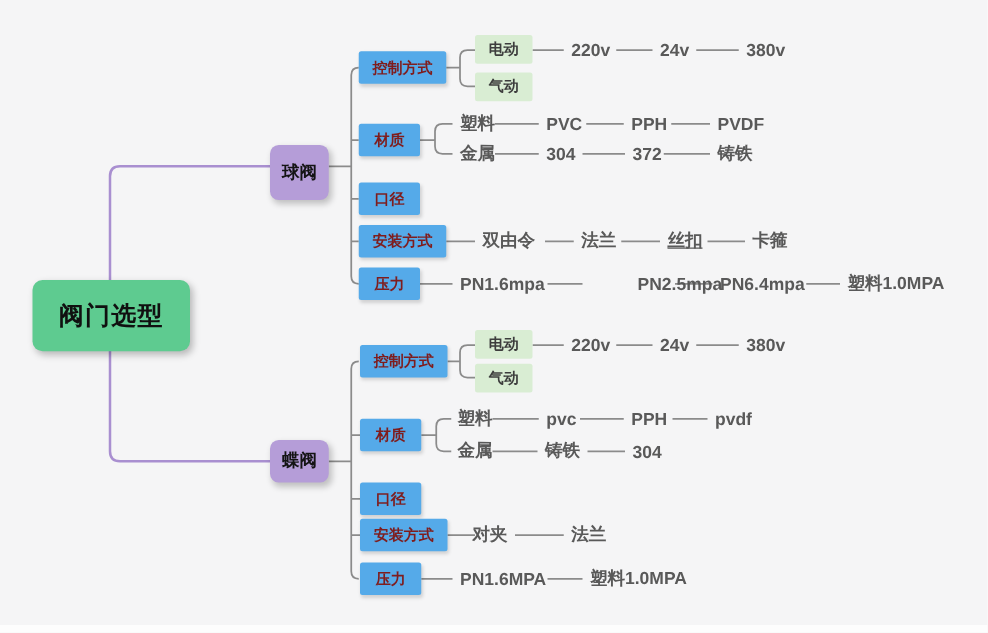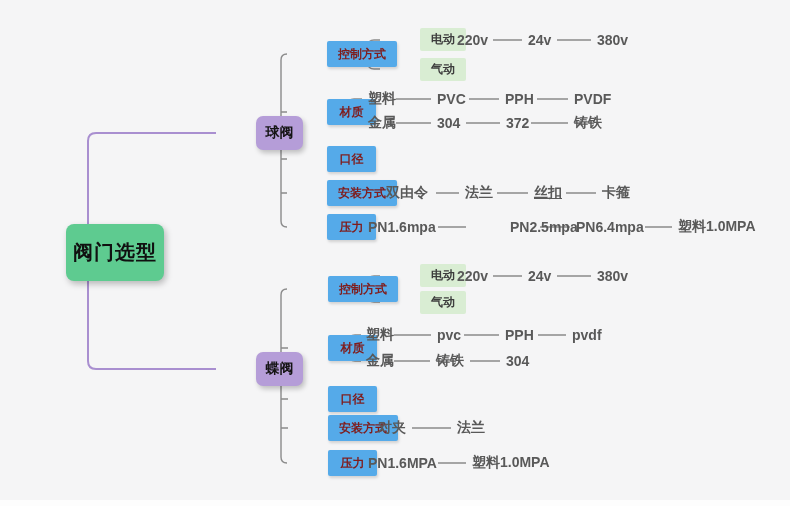--- a/index.html
+++ b/index.html
@@ -12,21 +12,21 @@
     --edge:#8b8b8b;
     --leaf-text:#595959;
   }
   html,body{margin:0;padding:0;}
   body{font-family:"Liberation Sans",sans-serif;background:#fff;}
   #stage{position:relative;width:790px;height:506px;background:var(--canvas);overflow:hidden;}
   #edges{position:absolute;left:0;top:0;width:790px;height:506px;}
   .edge-primary{stroke:var(--edge-primary);stroke-width:2;fill:none;}
   .edge{stroke:var(--edge);stroke-width:1.4;fill:none;}
   .node{position:absolute;display:flex;align-items:center;justify-content:center;
-        box-sizing:border-box;font-weight:bold;white-space:nowrap;cursor:default;margin-left:40px;}
+        box-sizing:border-box;font-weight:bold;white-space:nowrap;cursor:default;}
   .root-node{background:var(--root-bg);border-radius:8px;font-size:20px;color:#101010;
         letter-spacing:1px;box-shadow:2px 3px 6px rgba(0,0,0,.25);}
   .branch-node{background:var(--branch-bg);border-radius:7px;font-size:14px;color:#141414;
         box-shadow:2px 3px 5px rgba(0,0,0,.22);}
   .topic-node{background:var(--topic-bg);border-radius:2px;font-size:12px;color:#7f1d1d;
         box-shadow:1px 2px 3px rgba(0,0,0,.15);}
   .option-node{background:var(--option-bg);border-radius:2px;font-size:12px;color:#3d3d3d;}
   .leaf{position:absolute;transform:translateY(-50%);font-size:14px;font-weight:bold;
         color:var(--leaf-text);white-space:nowrap;cursor:default;}
   #bottom-strip{position:absolute;left:0;top:500px;width:790px;height:6px;background:#fdfdfd;}
@@ -62,23 +62,23 @@
       M368,282 Q368,276 374,276 H380 M368,296 Q368,302 374,302 H380
       M426,276 H451 M493,276 H522 M557,276 H591
       M337,348 H349 M349,341 V355
       M349,341 Q349,335 355,335 H361 M349,355 Q349,361 355,361 H361
       M394,335 H431 M464,335 H499 M538,335 H566
       M394,361 H430 M470,361 H500
       M358,428 H380 M412,428 H451
       M337,463 H362 M438,463 H466"></path>
   </svg>
 
-  <div class="node root-node" style="left:26px;top:224px;width:98px;height:57px;">阀门选型</div>
+  <div class="node root-node" style="left:26px;top:224px;width:126px;height:57px;">阀门选型</div>
 
-  <div class="node branch-node" style="left:216px;top:116px;width:47px;height:34px;">球阀</div>
+  <div class="node branch-node" style="left:216px;top:116px;width:47px;height:44px;">球阀</div>
   <div class="node branch-node" style="left:216px;top:352px;width:47px;height:34px;">蝶阀</div>
 
   <div class="node topic-node" style="left:287px;top:41px;width:70px;height:26px;">控制方式</div>
   <div class="node topic-node" style="left:287px;top:99px;width:49px;height:26px;">材质</div>
   <div class="node topic-node" style="left:287px;top:146px;width:49px;height:26px;">口径</div>
   <div class="node topic-node" style="left:287px;top:180px;width:70px;height:26px;">安装方式</div>
   <div class="node topic-node" style="left:287px;top:214px;width:49px;height:26px;">压力</div>
 
   <div class="node option-node" style="left:380px;top:28px;width:46px;height:23px;">电动</div>
   <div class="node option-node" style="left:380px;top:58px;width:46px;height:23px;">气动</div>

